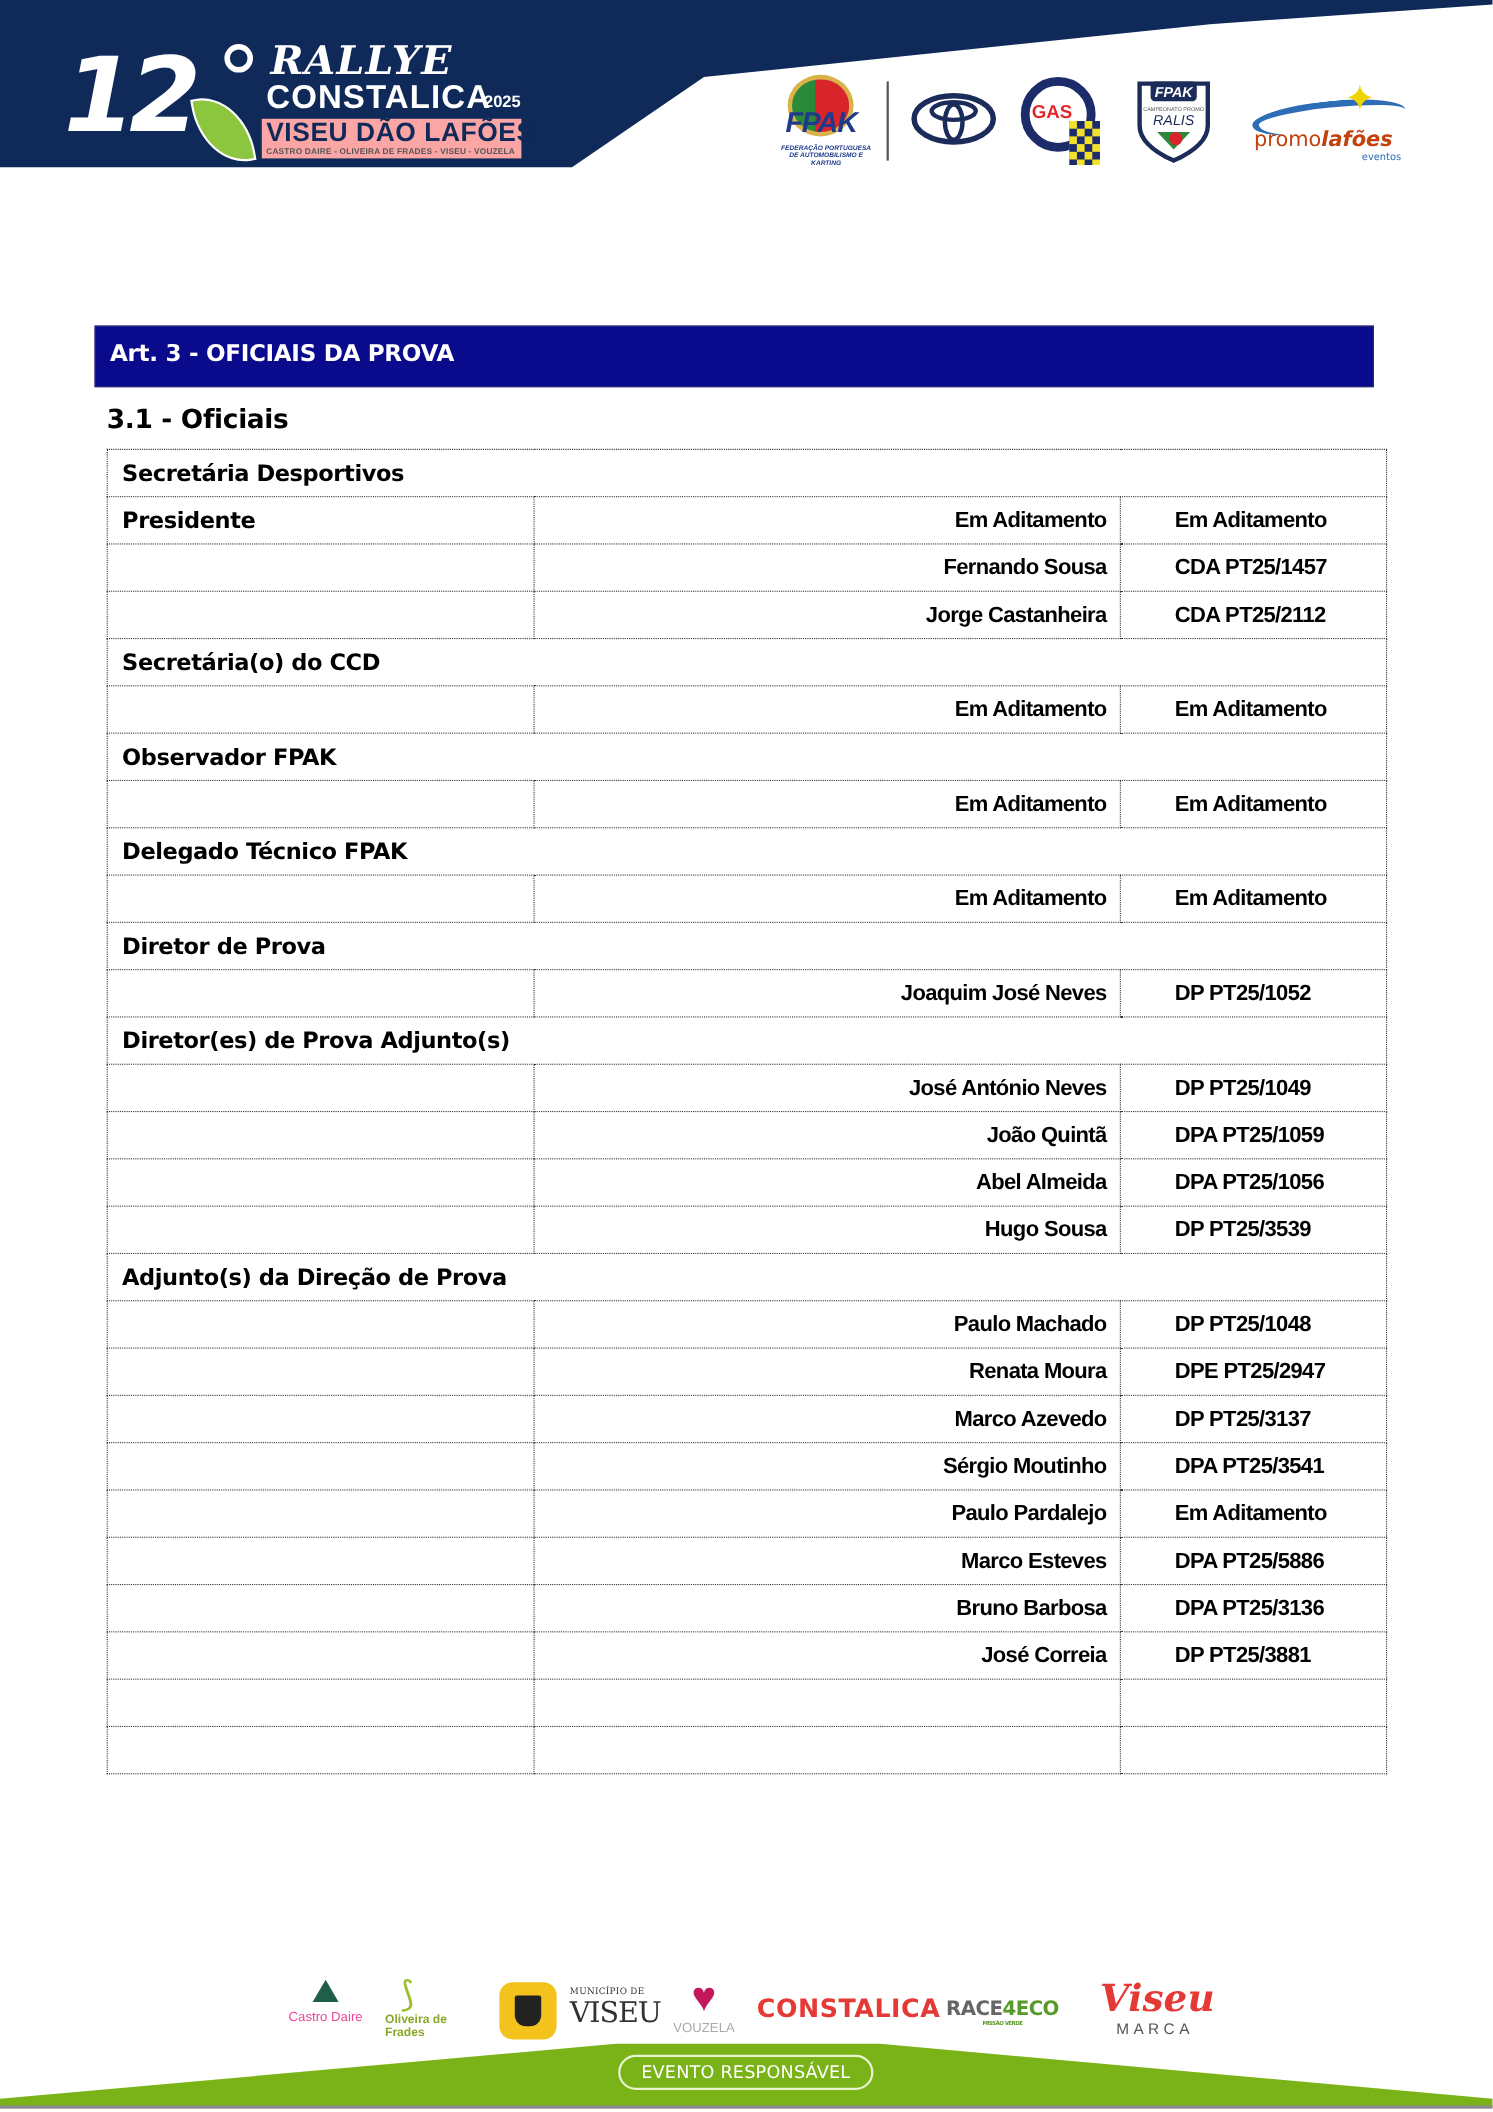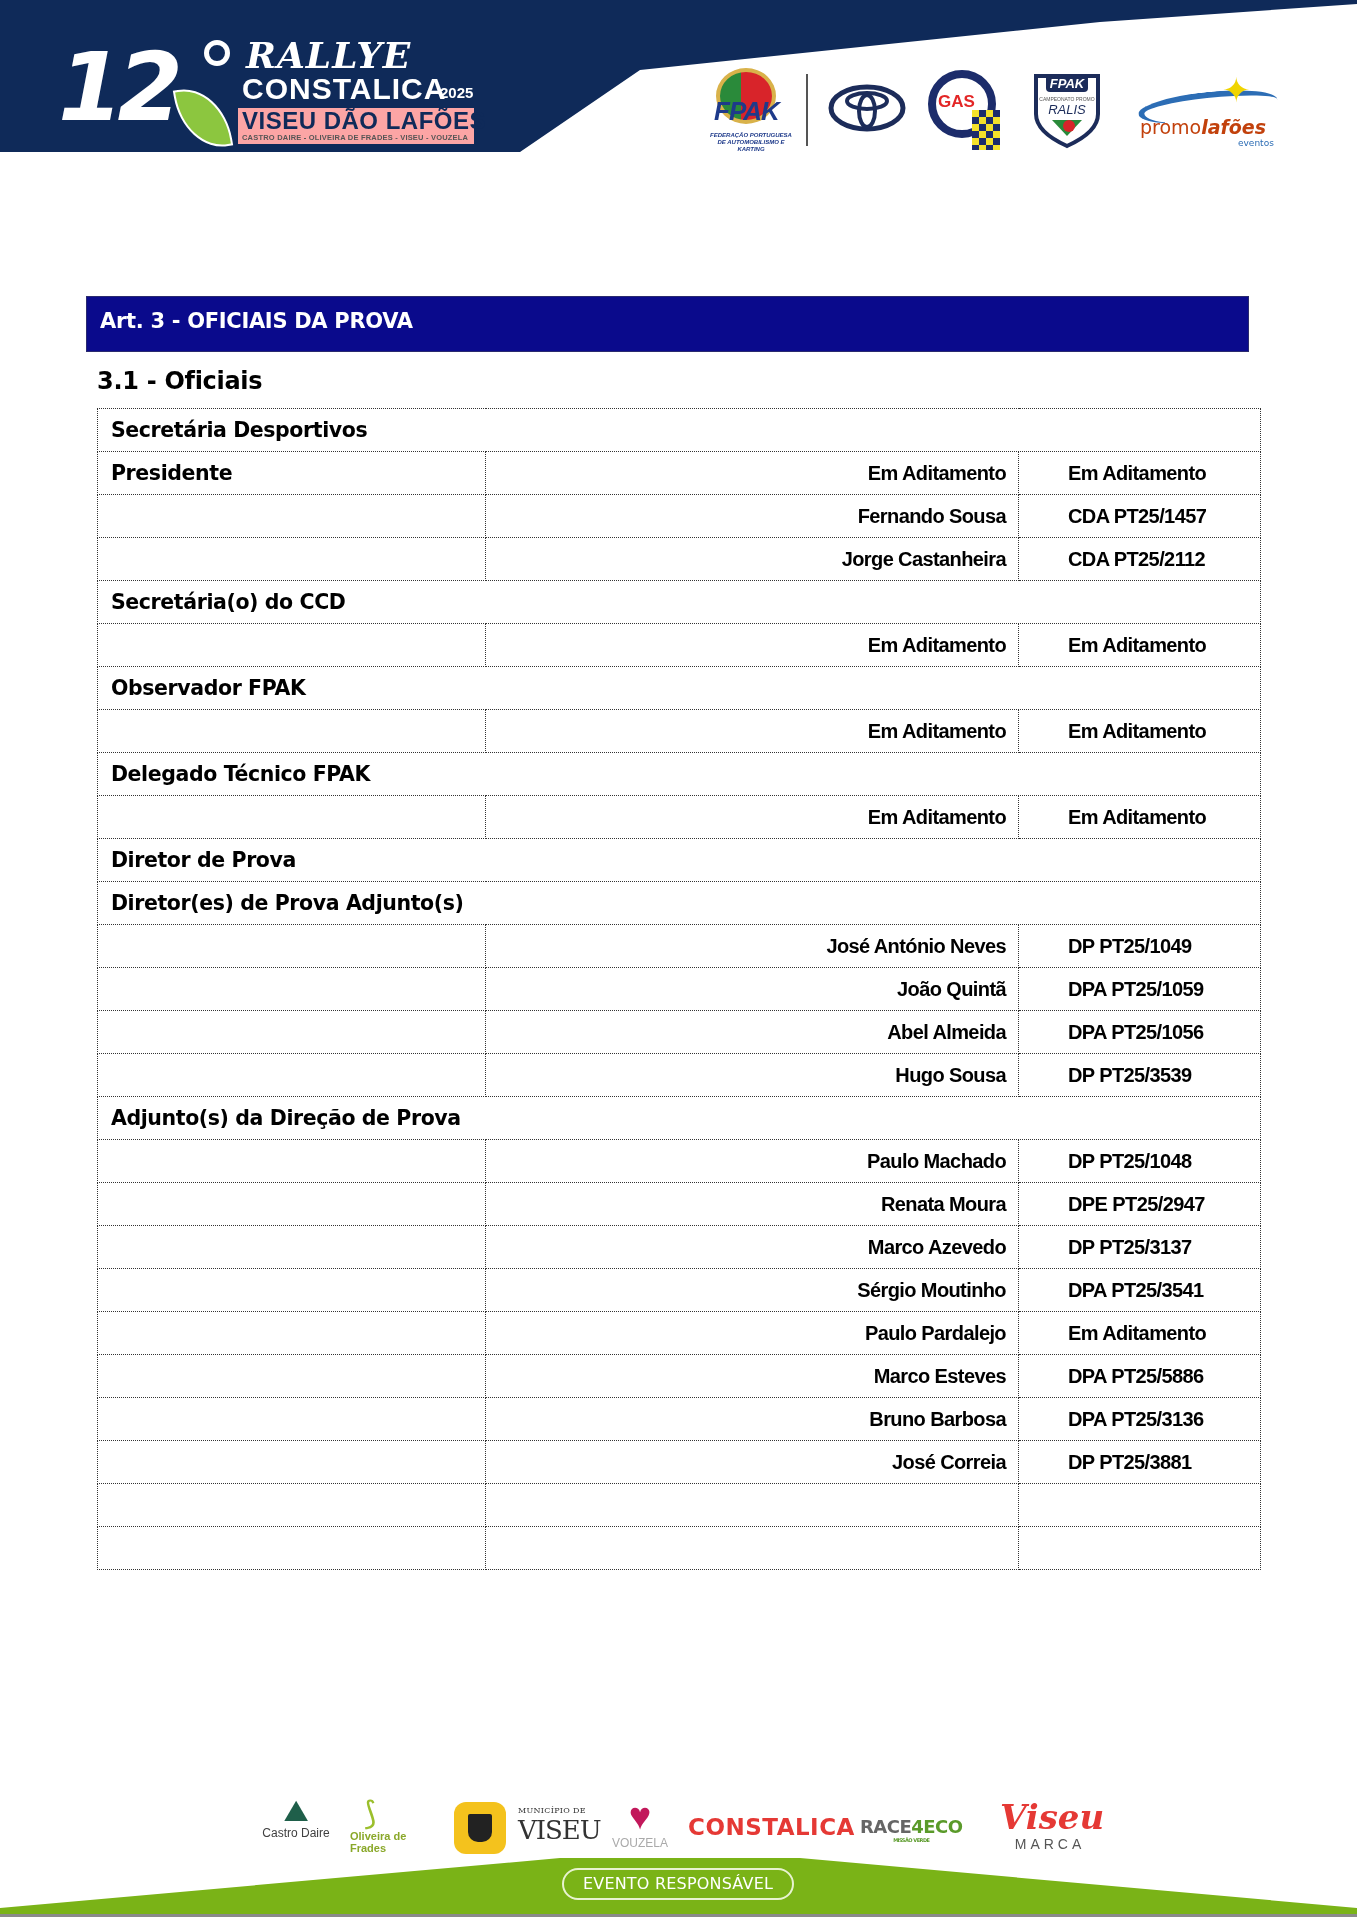--- a/index.html
+++ b/index.html
@@ -54,21 +54,21 @@
   td.cat { font-family: "DejaVu Sans", sans-serif; font-weight: bold; font-size: 20.5px; padding-left: 13px !important; letter-spacing: -0.4px; white-space: nowrap; }
   td.name { font-family: "Liberation Sans", sans-serif; font-weight: bold; font-size: 20px; text-align: right; padding-right: 12px !important; transform-origin: right; letter-spacing: -0.6px; }
   td.lic { font-family: "Liberation Sans", sans-serif; font-weight: bold; font-size: 20px; padding-left: 49px !important; letter-spacing: -0.6px; white-space: nowrap; }
 
   
   .footer { position: absolute; left: 0; top: 1780px; width: 1357px; height: 140px; }
   .footer svg.green { position: absolute; left: 0; top: 0; }
   .flogo { position: absolute; font-family: "Liberation Sans", sans-serif; }
   .f-castro { left: 256px; top: 16px; width: 80px; height: 64px; text-align: center; }
   .f-castro .m { font-size: 30px; color: #1f5f4a; line-height: 30px; }
-  .f-castro .t { font-size: 12px; color: #404040; }
+  .f-castro .t { font-size: 12px; color: #ec4899; }
   .f-oliv { left: 350px; top: 16px; width: 90px; height: 64px; }
   .f-oliv .m { font-size: 32px; color: #9bbf2c; line-height: 34px; padding-left: 14px; }
   .f-oliv .t { font-size: 11px; color: #8aa82a; font-weight: bold; }
   .f-viseu-shield { left: 454px; top: 22px; width: 52px; height: 52px; background: #f4c21d; border-radius: 12px; }
   .f-viseu-shield .in { position: absolute; left: 14px; top: 12px; width: 24px; height: 28px; background: #222; border-radius: 2px 2px 10px 10px; }
   .f-viseu { left: 518px; top: 26px; width: 80px; height: 48px; font-family: "DejaVu Serif", serif; color: #333; }
   .f-viseu .a { font-size: 8px; letter-spacing: 0.3px; }
   .f-viseu .b { font-size: 26px; line-height: 30px; letter-spacing: -1px; }
   .f-vouzela { left: 608px; top: 16px; width: 64px; height: 66px; text-align: center; }
   .f-vouzela .h { font-size: 38px; line-height: 40px; color: #c2185b; }
@@ -193,20 +193,25 @@
       </tr>
       <tr>
         <td class="cat"></td>
         <td class="name">Em Aditamento</td>
         <td class="lic">Em Aditamento</td>
       </tr>
       <tr>
         <td colspan="3" class="cat">Diretor de Prova</td>
       </tr>
       <tr>
+        <td class="cat"></td>
+        <td class="name">Joaquim José Neves</td>
+        <td class="lic">DP PT25/1052</td>
+      </tr>
+      <tr>
         <td colspan="3" class="cat">Diretor(es) de Prova Adjunto(s)</td>
       </tr>
       <tr>
         <td class="cat"></td>
         <td class="name">José António Neves</td>
         <td class="lic">DP PT25/1049</td>
       </tr>
       <tr>
         <td class="cat"></td>
         <td class="name">João Quintã</td>

